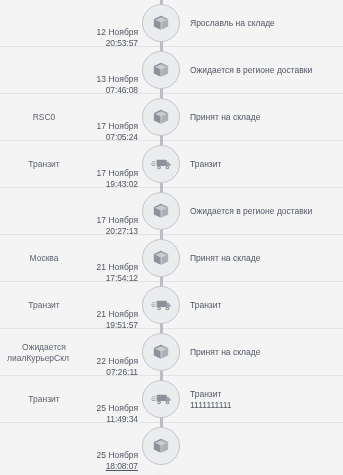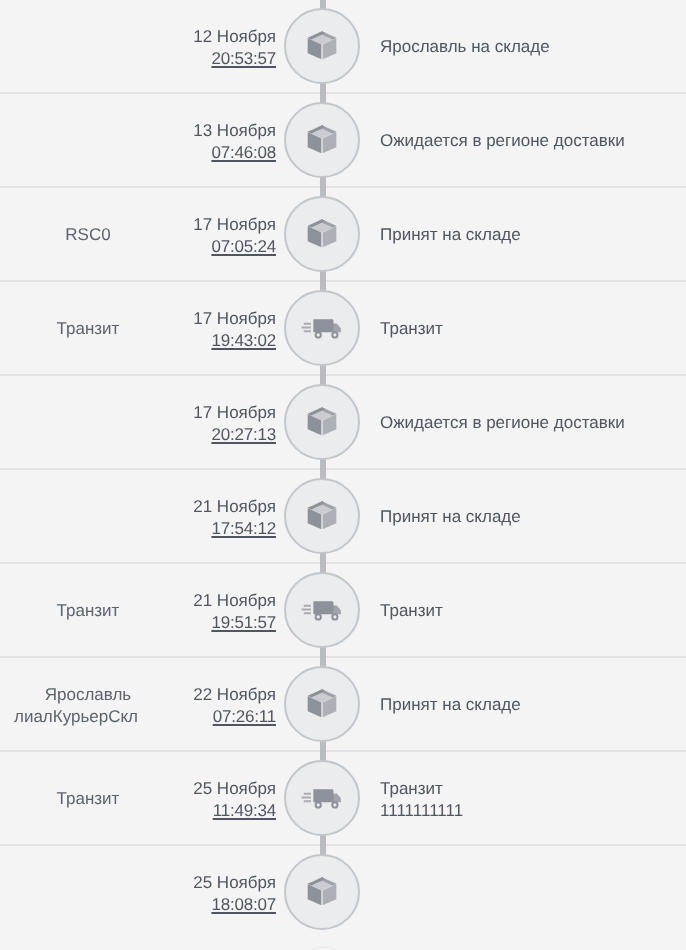--- a/index.html
+++ b/index.html
@@ -53,21 +53,21 @@
   .loc .l2 {
     
     position: relative;
     left: -6px;
   }
 
   
   .dt {
     position: absolute;
     left: 88px;
-    top: 0;
+    top: 14px;
     width: 50px;
     height: 47px;
     display: flex;
     flex-direction: column;
     align-items: flex-end;
     justify-content: center;
     color: #4f5662;
     font-size: 8.5px;
     line-height: 11px;
     text-align: right;
@@ -255,20 +255,23 @@
               <path d="M3.4 7.4 11.6 11.1 20.6 7.4 12.4 4.2z" opacity="0.35"></path>
             </g>
           </svg>
         </span>
       </div>
       <div class="status">
         <div>Ожидается в регионе доставки</div>
       </div>
     </div>
     <div class="row">
+      <div class="loc">
+        <div>Москва</div>
+      </div>
       <div class="dt">
         <div class="date">21 Ноября</div>
         <div class="time">17:54:12</div>
       </div>
       <div class="line"></div>
       <div class="node">
         <span>
           <svg width="20" height="20" viewBox="0 0 24 24" aria-hidden="true">
             <g fill="#8d9199">
               <path d="M12 3.2 3.4 7.1l2.1 1 8.6-3.9z"></path>
@@ -307,21 +310,21 @@
             </g>
           </svg>
         </span>
       </div>
       <div class="status">
         <div>Транзит</div>
       </div>
     </div>
     <div class="row">
       <div class="loc">
-        <div>Ярославль</div>
+        <div>Ожидается</div>
         <div class="l2">лиалКурьерСкл</div>
       </div>
       <div class="dt">
         <div class="date">22 Ноября</div>
         <div class="time">07:26:11</div>
       </div>
       <div class="line"></div>
       <div class="node">
         <span>
           <svg width="20" height="20" viewBox="0 0 24 24" aria-hidden="true">

